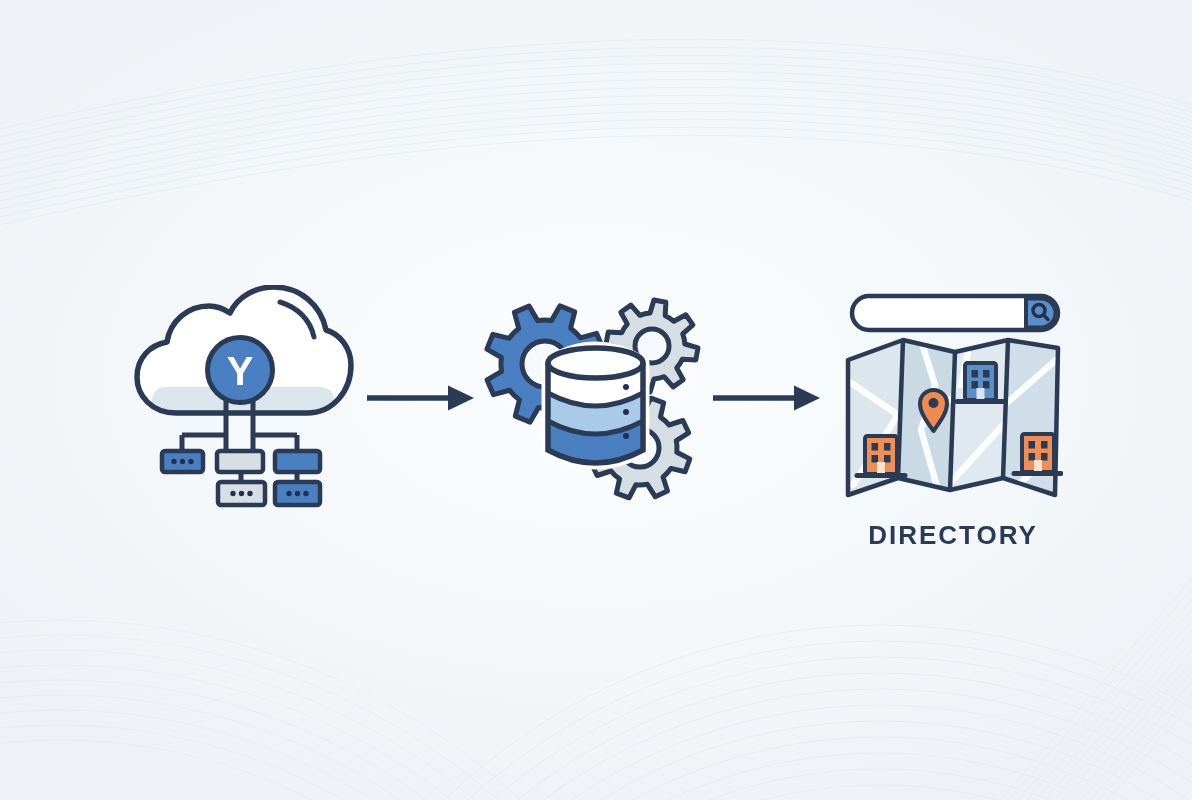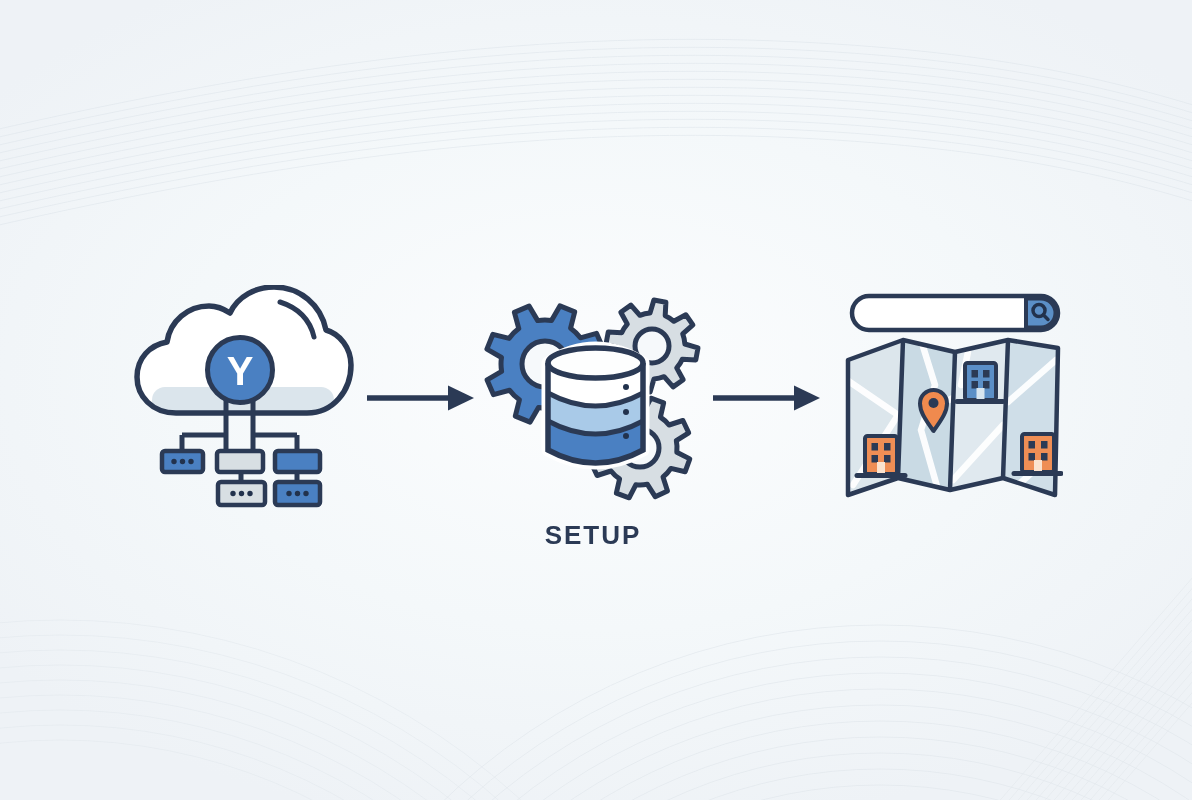--- a/index.html
+++ b/index.html
@@ -146,21 +146,20 @@
       <path d="M 68 103 Q 115.5 129 163 103 M 68 131 Q 115.5 157 163 131" fill="none" stroke="#2b3a55" stroke-width="5"></path>
       <path d="M 68 73 L 68 160 Q 115.5 186 163 160 L 163 73" fill="none" stroke="#2b3a55" stroke-width="5.5"></path>
       <ellipse cx="115.5" cy="73" rx="47.5" ry="15" fill="#fdfefe" stroke="#2b3a55" stroke-width="5.5"></ellipse>
       <g fill="#22324d">
         <circle cx="146" cy="97" r="3"></circle>
           <circle cx="146" cy="122" r="3"></circle>
           <circle cx="146" cy="146" r="3"></circle>
       </g>
     </g>
   </svg>
-  <div class="step-label" style="left:480px;width:226px">SETUP</div>
 
   <svg class="abs" style="left:710px;top:383px" width="112" height="30" viewBox="0 0 112 30">
     <line x1="3" y1="15" x2="86" y2="15" stroke="#2b3a55" stroke-width="5.5"></line>
     <polygon points="84,2.5 110,15 84,27.5" fill="#2b3a55"></polygon>
   </svg>
 
   <svg class="abs" style="left:843px;top:290px" width="220" height="212" viewBox="0 0 220 212">
     <defs>
       <clipPath id="p1">
           <polygon points="5,70 60,50 55,188 5,205"></polygon>
@@ -250,14 +249,15 @@
         <rect x="191" y="170" width="8" height="12" fill="#fbe3cf"></rect>
         <path d="M 171 183.5 H 218" stroke="#2b3a55" stroke-width="5" stroke-linecap="round"></path>
       </g>
 
       <g>
         <path d="M 90.5 141 C 81 128 77 121 77 113.5 A 13.5 13.5 0 1 1 104 113.5 C 104 121 100 128 90.5 141 Z" fill="#f08a4e" stroke="#2b3a55" stroke-width="4" stroke-linejoin="round"></path>
         <circle cx="90.5" cy="113" r="5" fill="#2b3a55"></circle>
       </g>
     </g>
   </svg>
+  <div class="step-label" style="left:843px;width:220px">DIRECTORY</div>
 
 </div>
 
 </body></html>

